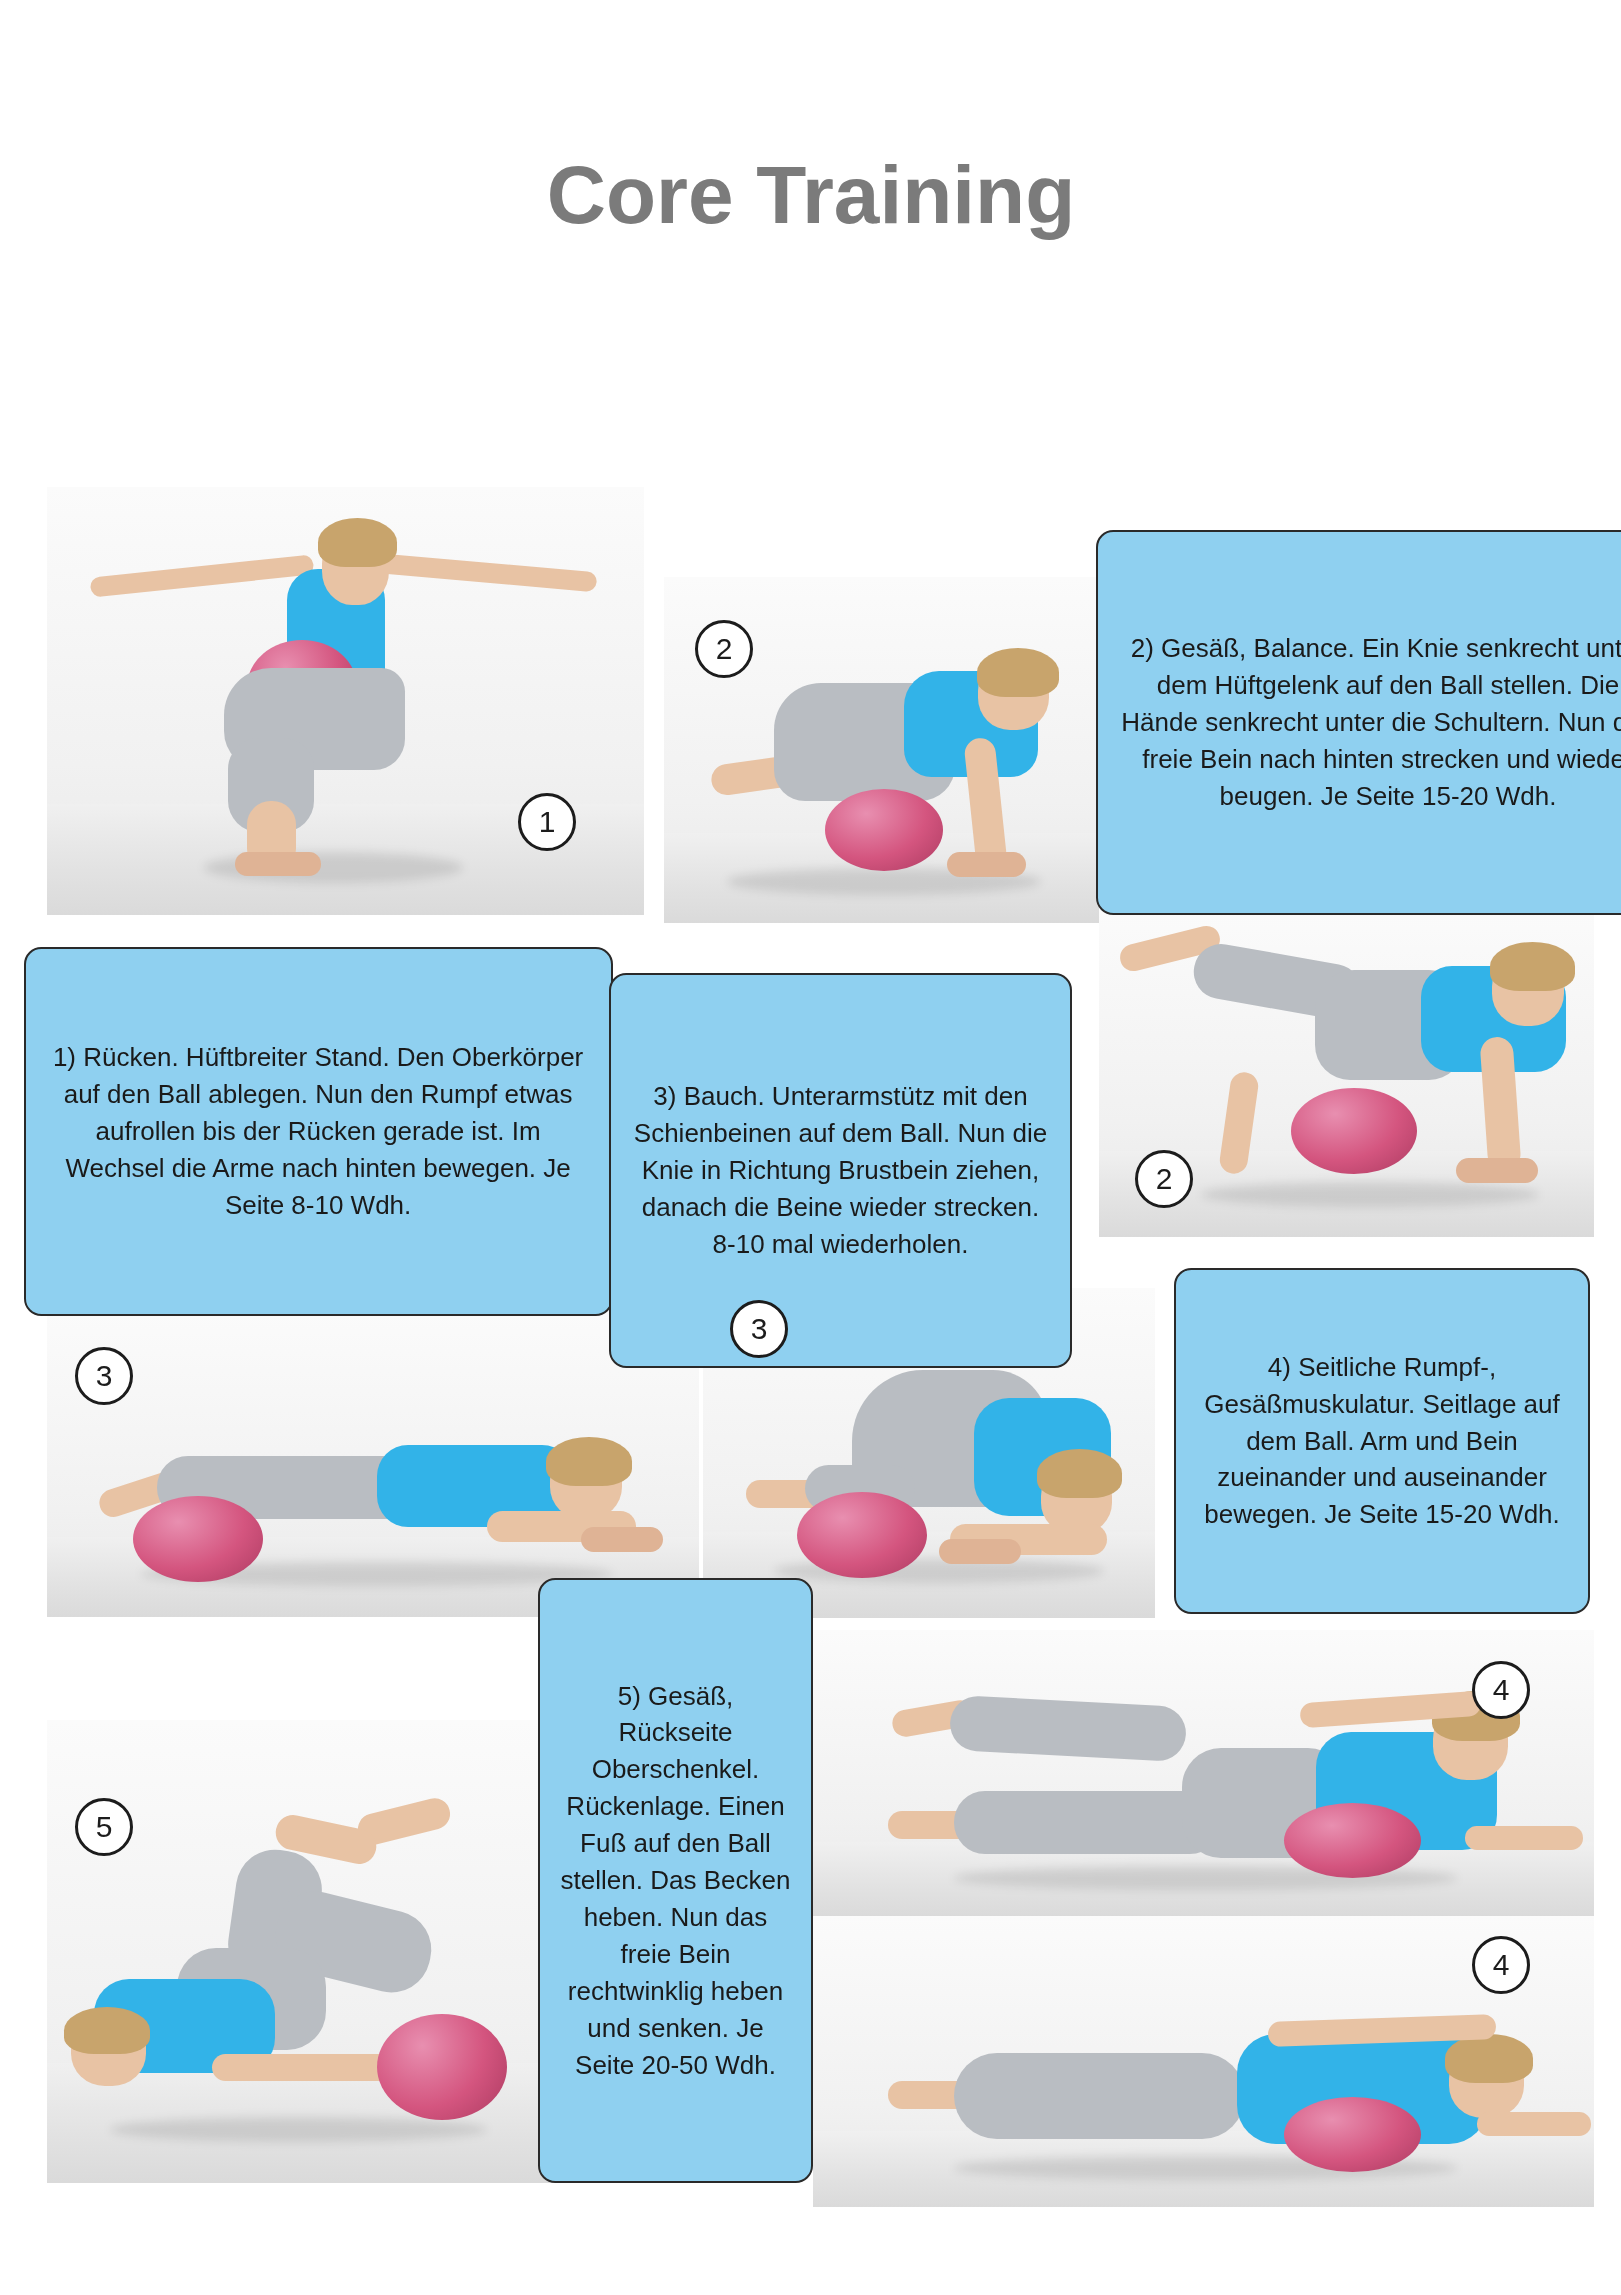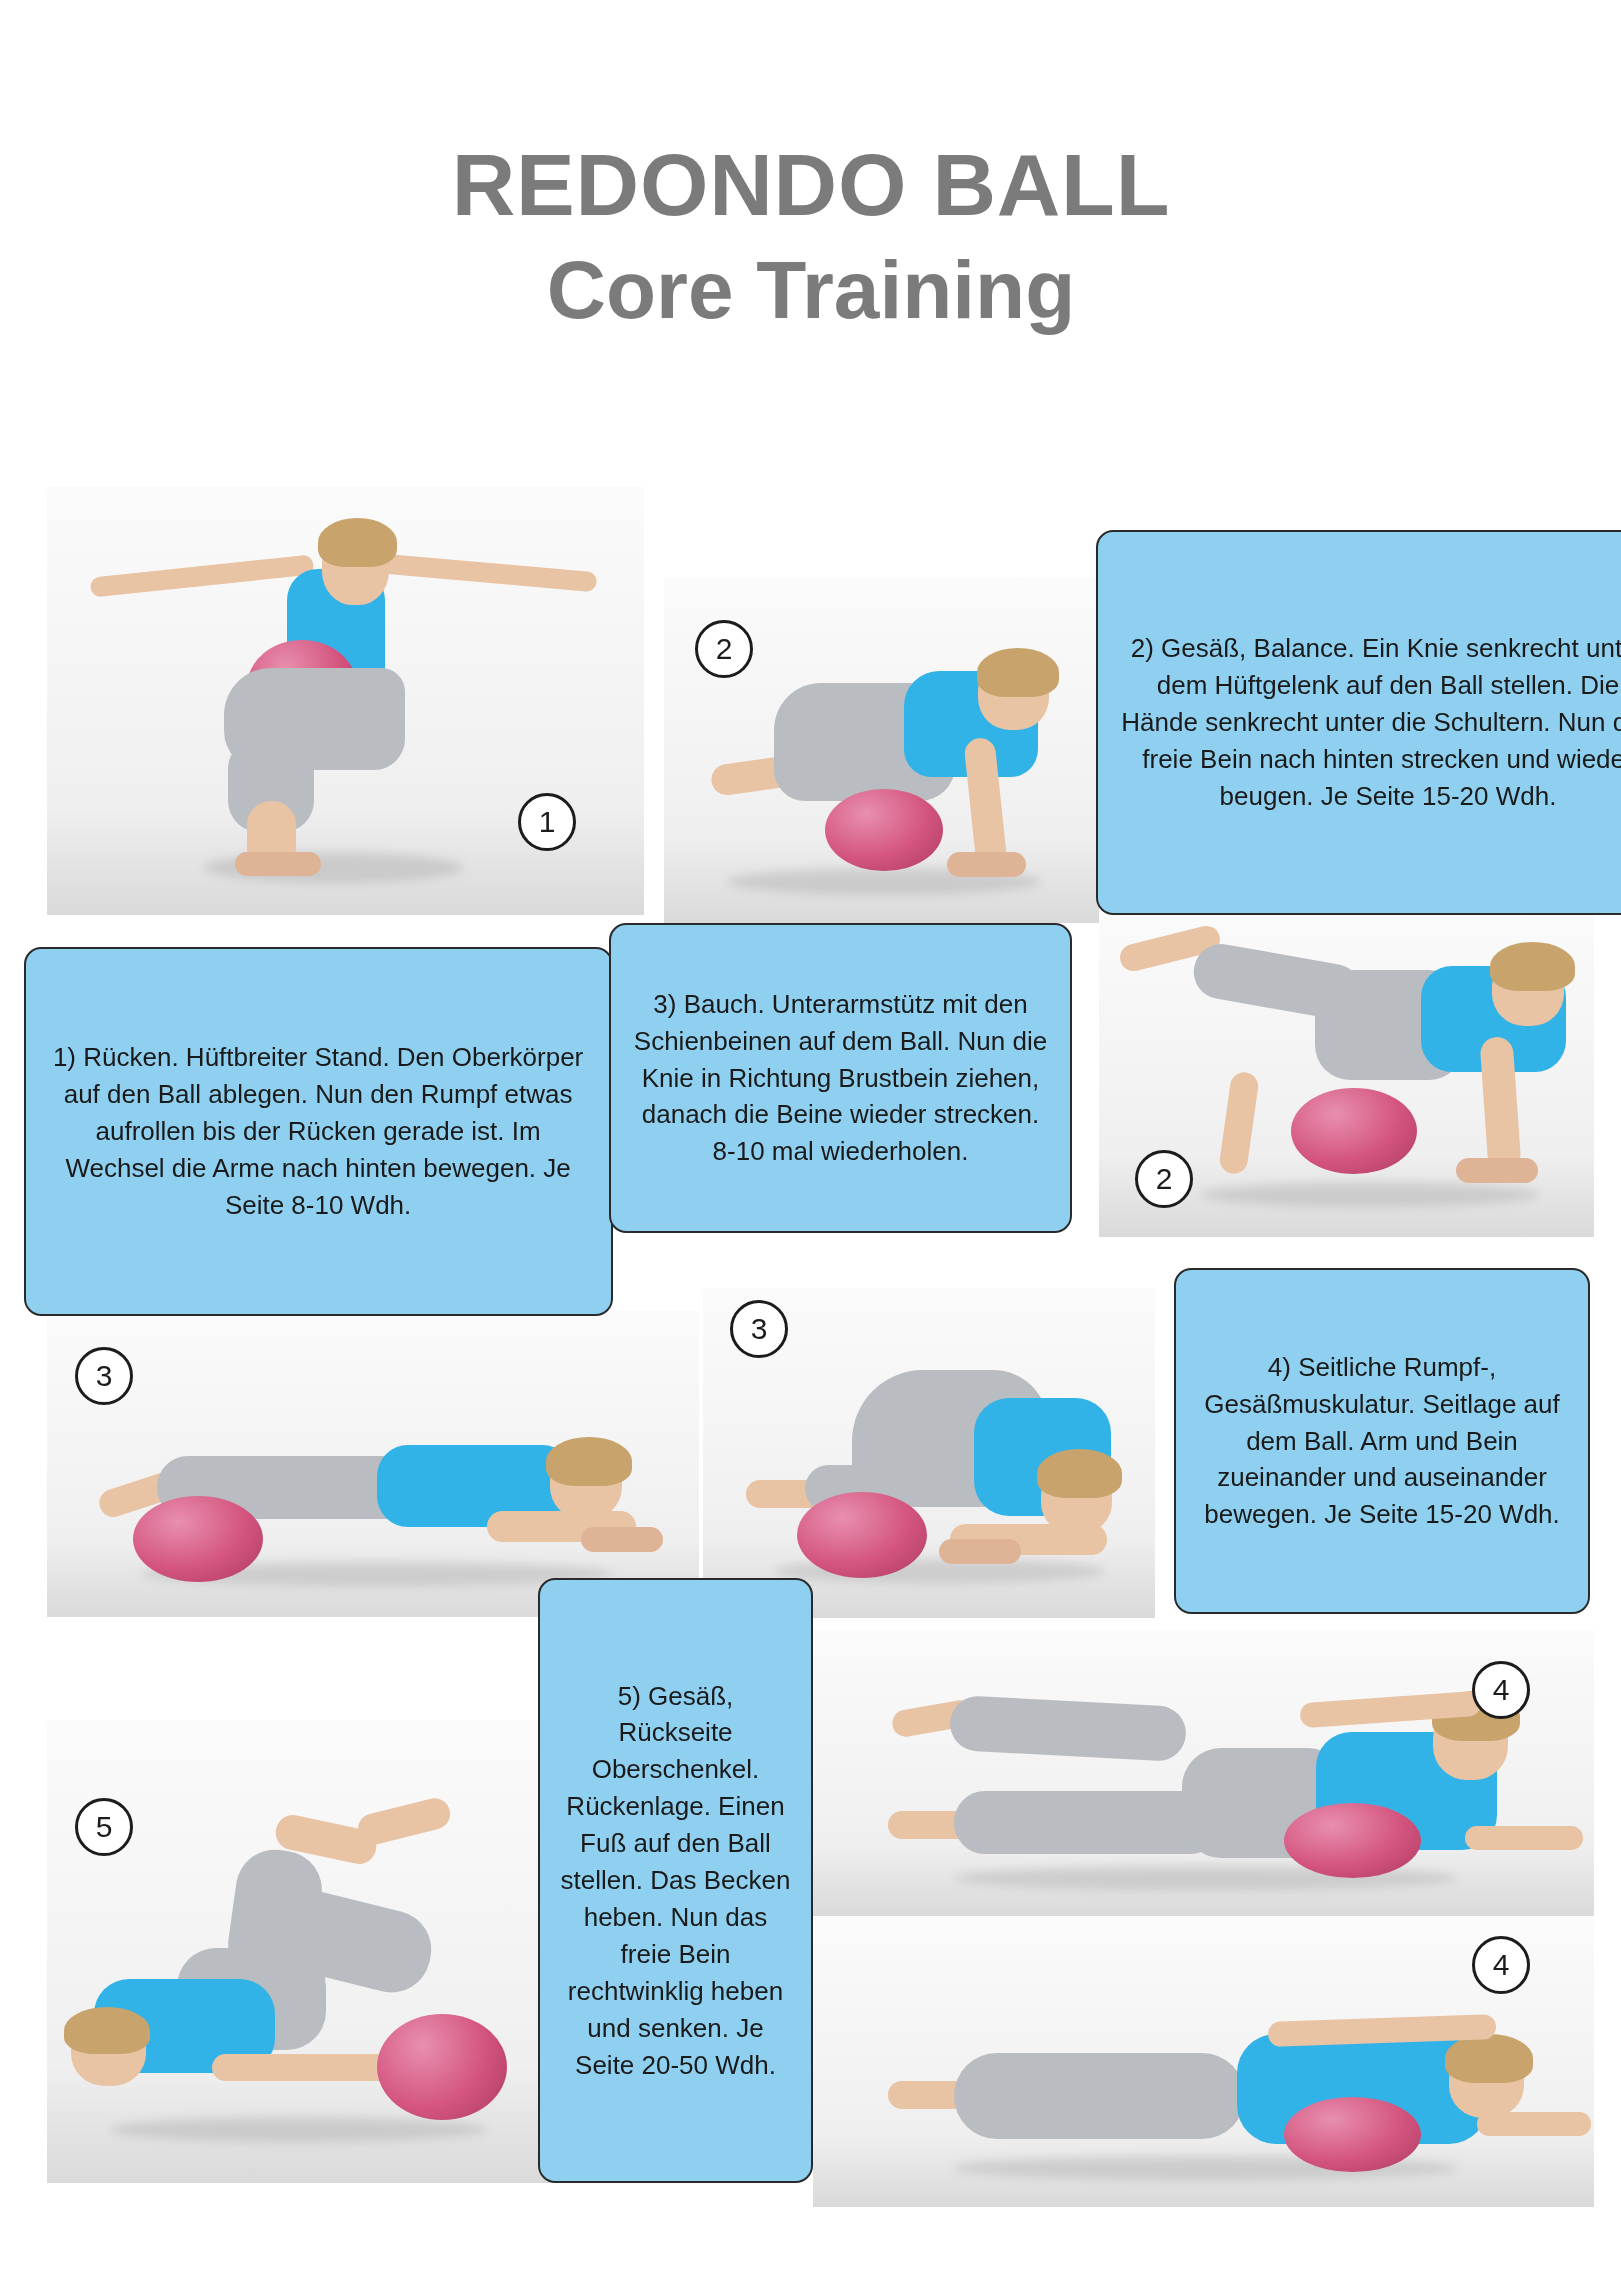--- a/index.html
+++ b/index.html
@@ -102,21 +102,20 @@
     display: flex;
     align-items: center;
     justify-content: center;
   }
   .caption span { display: block; width: 100%; }
 </style>
 </head>
 <body>
 
 <div class="title-block">
-  <div class="title-line1">REDONDO BALL</div>
   <div class="title-line2">Core Training</div>
 </div>
 
 <div class="photo" style="left:47px; top:487px; width:597px; height:428px;">
   <div class="bg"></div>
   <div class="floor"></div>
 
   <div class="shape shadow" style="left:157px; top:365px; width:259px; height:31px;"></div>
 
   <div class="shape skin" style="left:43px; top:79px; width:224px; height:20.4px; border-radius:10.2px; transform:rotate(-6deg);"></div>
@@ -284,21 +283,21 @@
 <div class="badge" style="left:75px; top:1798px;">5</div>
 
 <div class="caption" style="left:1096px; top:530px; width:584px; height:385px;">
   <span>2) Gesäß, Balance. Ein Knie senkrecht unter dem Hüftgelenk auf den Ball stellen. Die Hände senkrecht unter die Schultern. Nun das freie Bein nach hinten strecken und wieder beugen. Je Seite 15-20 Wdh.</span>
 </div>
 
 <div class="caption" style="left:23.6px; top:915px; width:589px; height:369px;margin-top:32px;">
   <span>1) Rücken. Hüftbreiter Stand. Den Oberkörper auf den Ball ablegen. Nun den Rumpf etwas aufrollen bis der Rücken gerade ist. Im Wechsel die Arme nach hinten bewegen. Je Seite 8-10 Wdh.</span>
 </div>
 
-<div class="caption" style="left:609px; top:923px; width:463px; height:310px;">
+<div class="caption" style="left:609px; top:973px; width:463px; height:395px;">
   <span>3) Bauch. Unterarmstütz mit den Schienbeinen auf dem Ball. Nun die Knie in Richtung Brustbein ziehen, danach die Beine wieder strecken. 8-10 mal wiederholen.</span>
 </div>
 
 <div class="caption" style="left:1174px; top:1268px; width:416px; height:346px;">
   <span>4) Seitliche Rumpf-, Gesäßmuskulatur. Seitlage auf dem Ball. Arm und Bein zueinander und auseinander bewegen. Je Seite 15-20 Wdh.</span>
 </div>
 
 <div class="caption" style="left:538px; top:1578px; width:275px; height:605px;">
   <span>5) Gesäß, Rückseite Oberschenkel. Rückenlage. Einen Fuß auf den Ball stellen. Das Becken heben. Nun das freie Bein rechtwinklig heben und senken. Je Seite 20-50 Wdh.</span>
 </div>

